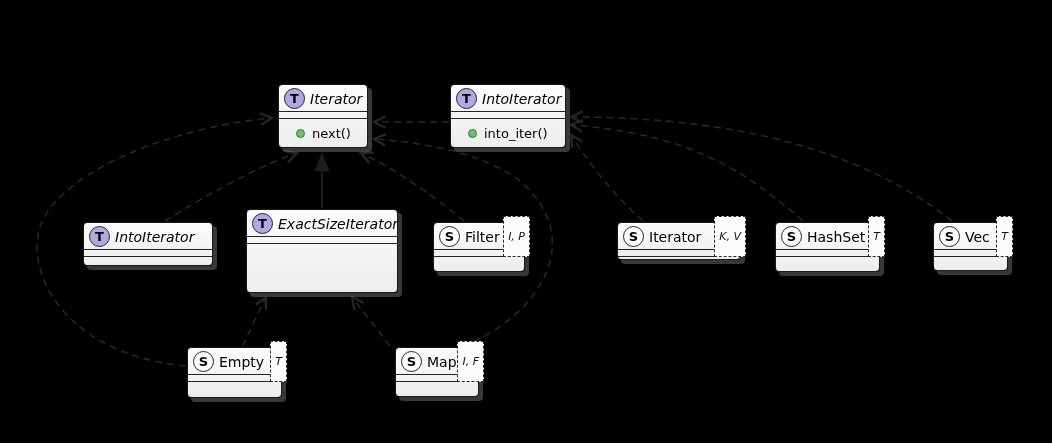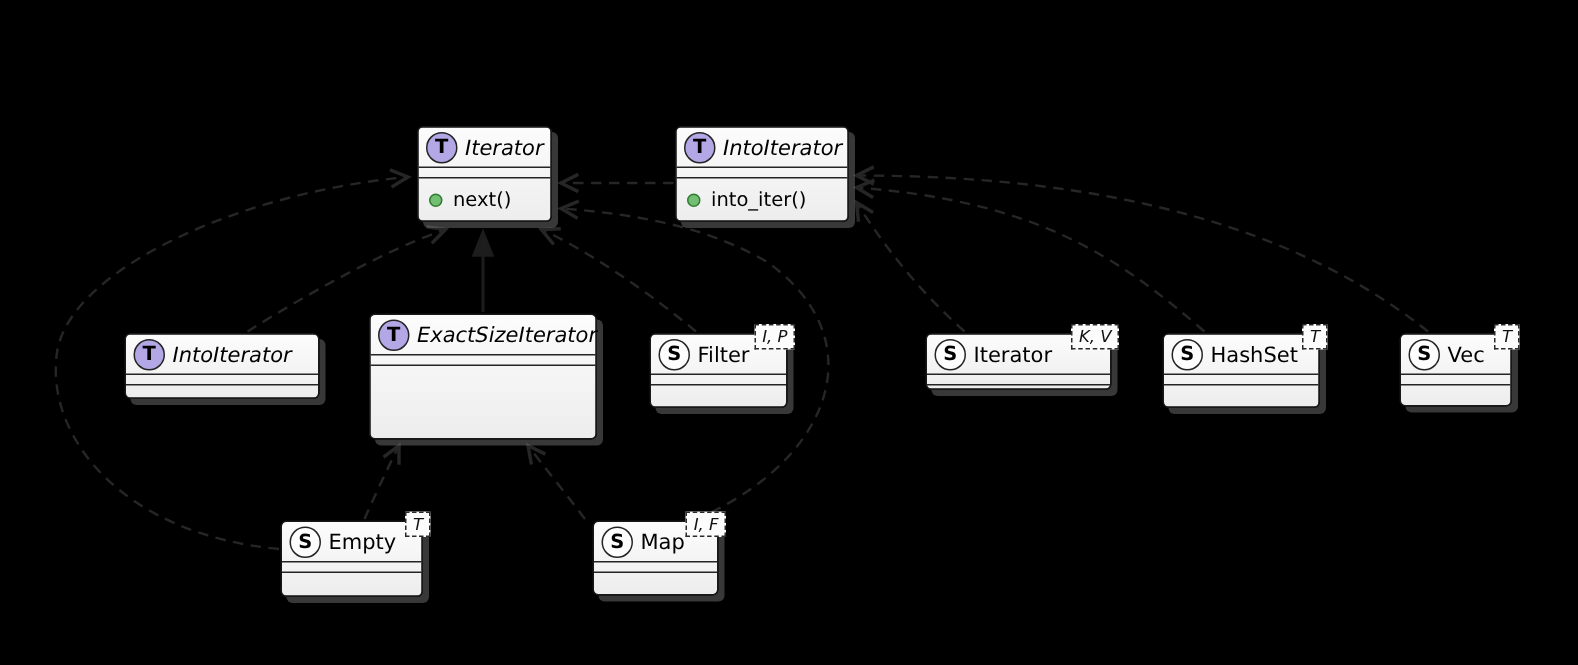--- a/index.html
+++ b/index.html
@@ -21,27 +21,27 @@
   .uml-name{font-size:14px;white-space:nowrap;}
   .trait .uml-name{font-style:italic;text-align:right;}
   .spot{
     width:21px;height:21px;border-radius:50%;flex:none;
     display:flex;align-items:center;justify-content:center;
     font-weight:bold;font-size:13px;border:1.5px solid #242424;box-sizing:border-box;
   }
   .spot-T{background:#B4A7E5;}
   .spot-S{background:#fdfdfd;}
   .uml-attrs{flex:none;height:6px;border-top:1px solid #242424;border-bottom:1px solid #242424;}
-  .uml-methods{flex:1;padding:3px 7px 2px 7px;display:flex;flex-direction:column;justify-content:center;gap:2px;}
+  .uml-methods{flex:1;padding:3px 7px 2px 17px;display:flex;flex-direction:column;justify-content:center;gap:2px;}
   .m-row{display:flex;align-items:center;gap:7px;font-size:13px;white-space:nowrap;}
   .dot{width:7px;height:7px;border-radius:50%;background:#72BE72;border:1px solid #2f7d2f;flex:none;}
   .gtab{
     position:absolute;top:-7px;right:-6px;z-index:3;
     border:1px dashed #2a2a2a;background:#fcfcfc;
-    font-size:11px;font-style:italic;line-height:15px;padding:0 4px;color:#111;
+    font-size:11px;font-style:italic;line-height:15px;padding:12px 4px;color:#111;
     white-space:nowrap;
   }
 </style>
 </head>
 <body>
 
 <div id="stage">
 
   <svg id="edges" width="1052" height="443" viewBox="0 0 1052 443">
     <defs>

